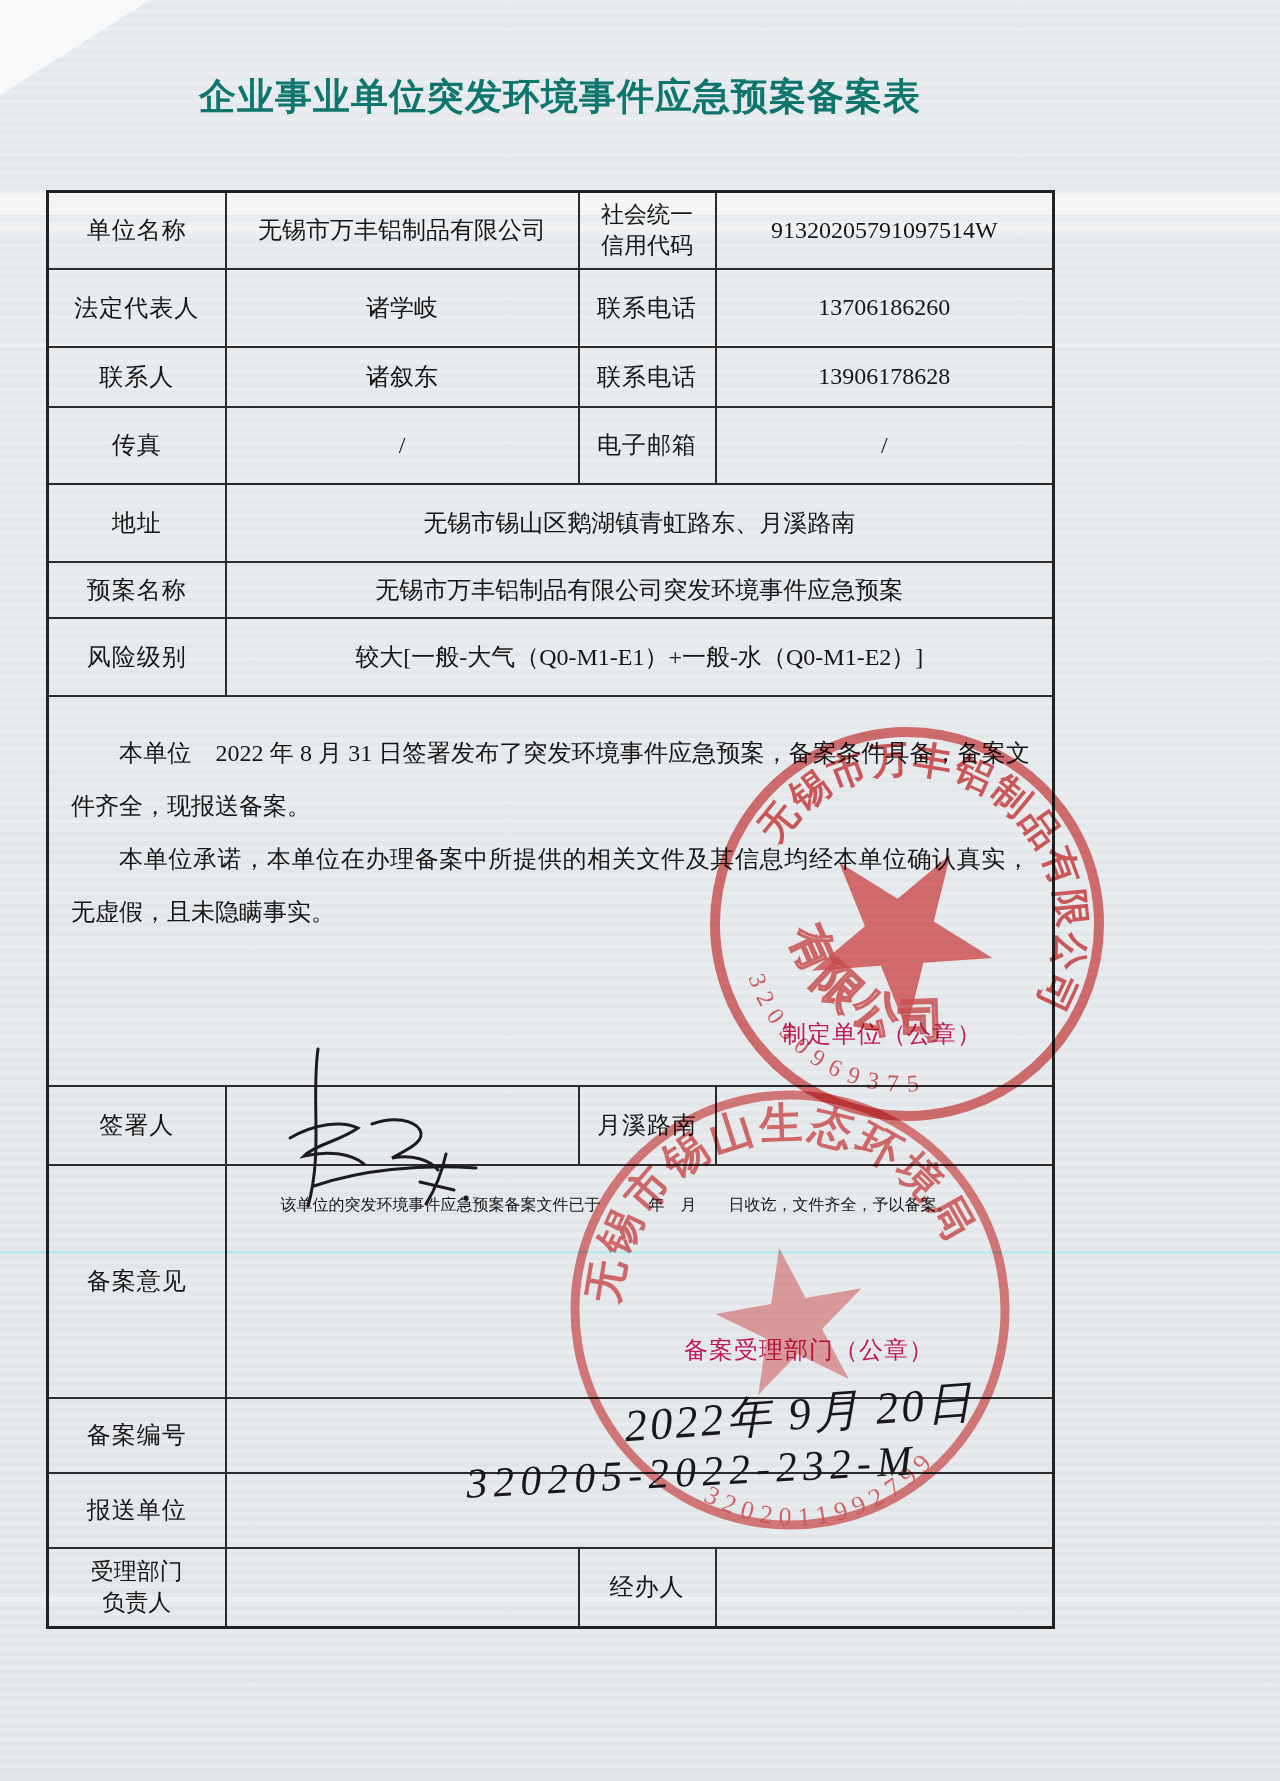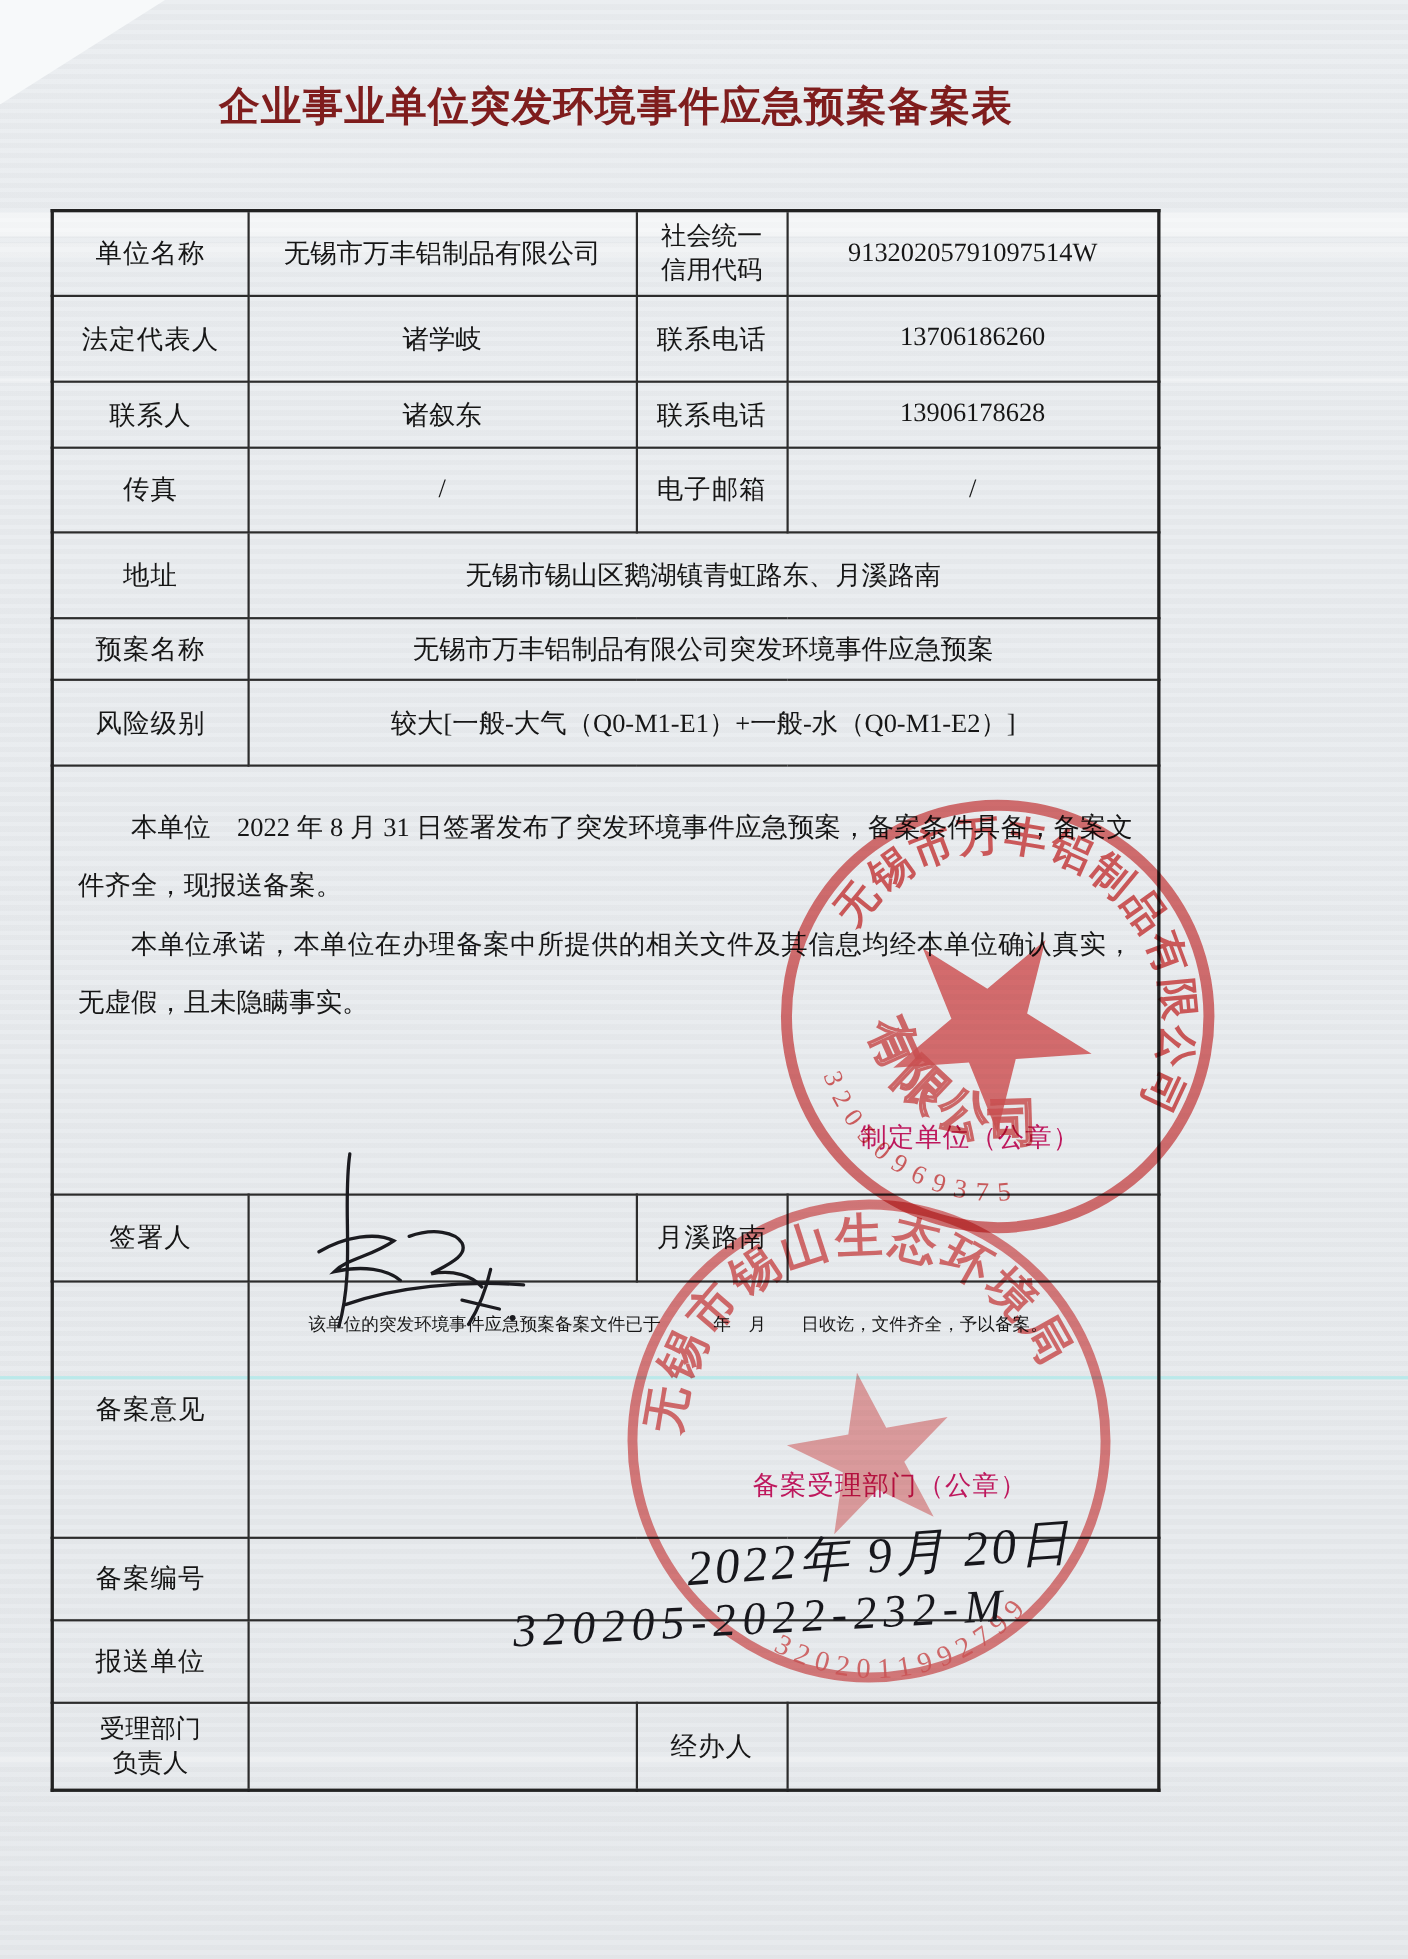--- a/index.html
+++ b/index.html
@@ -23,21 +23,21 @@
   .s1{top:193px;height:22px;background:rgba(255,255,255,0.5);}
   .s2{top:221px;height:13px;background:rgba(255,255,255,0.32);}
   .s3{top:344px;height:4px;background:rgba(255,255,255,0.3);}
   .s4{top:1251px;height:3px;background:rgba(150,232,232,0.55);}
   .s5{top:1597px;height:5px;background:rgba(255,255,255,0.38);}
 
   .title{
     position:absolute;left:57px;top:72px;width:1006px;
     text-align:center;
     font-family:"Liberation Sans","DejaVu Sans",sans-serif;
-    font-weight:bold;font-size:37px;letter-spacing:1px;color:#7f1d1d;
+    font-weight:bold;font-size:37px;letter-spacing:1px;color:#0f766e;
   }
 
   table.form{
     position:absolute;left:46px;top:190px;width:1006px;
     border-collapse:collapse;table-layout:fixed;
     background:transparent;
   }
   table.form td{
     border:2px solid #2c2c2c;
     text-align:center;vertical-align:middle;

